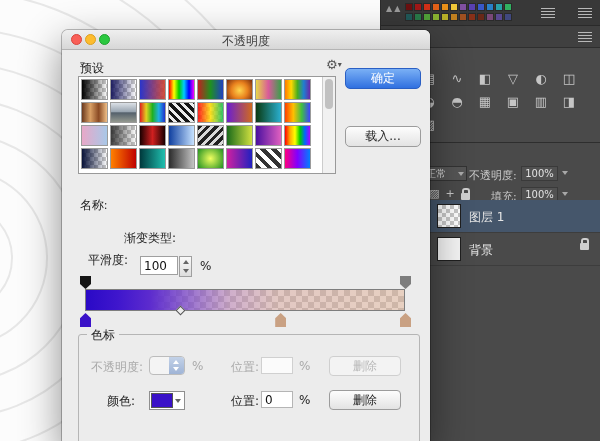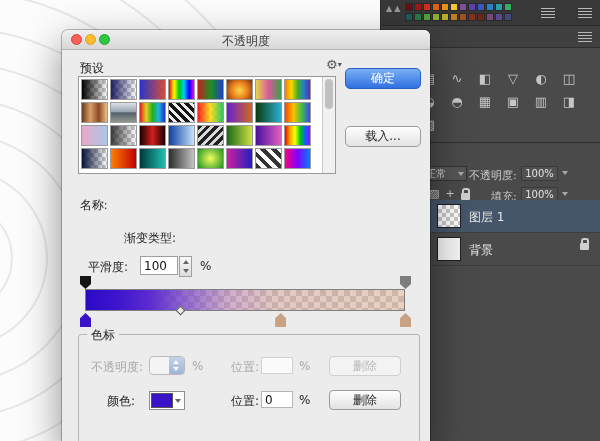--- a/index.html
+++ b/index.html
@@ -328,21 +328,21 @@
         </div>
     </div>
 
     <div class="btn primary b-ok">确定</div>
     <div class="btn b-load">载入...</div>
 
     <span class="lbl" style="left:18px;top:167px;font-family:Liberation Serif, serif;">名称:</span>
 
     <span class="lbl" style="left:18px;top:200px;margin-left:44px;">渐变类型:</span>
 
-    <span class="lbl" style="left:26px;top:229px;">平滑度:</span>
+    <span class="lbl" style="left:26px;top:222px;">平滑度:</span>
     <input class="tinput smooth-input" value="100" style="">
     <span class="stepper">
         <span class="tri-up"></span>
         <span class="tri-dn"></span>
       </span>
     <span class="lbl" style="left:138px;top:229px;">%</span>
 
     <div class="gbar-wrap">
       <div class="gbar checker-lg">
         <div class="gfill" style="background: linear-gradient(to right, rgb(42, 9, 198) 0%, rgb(63, 22, 205) 10%, rgb(92, 43, 206) 20%, rgba(125, 75, 195, 0.8) 32%, rgba(175, 120, 170, 0.6) 45%, rgba(200, 150, 140, 0.52) 60%, rgba(208, 162, 132, 0.5) 100%);"></div>

